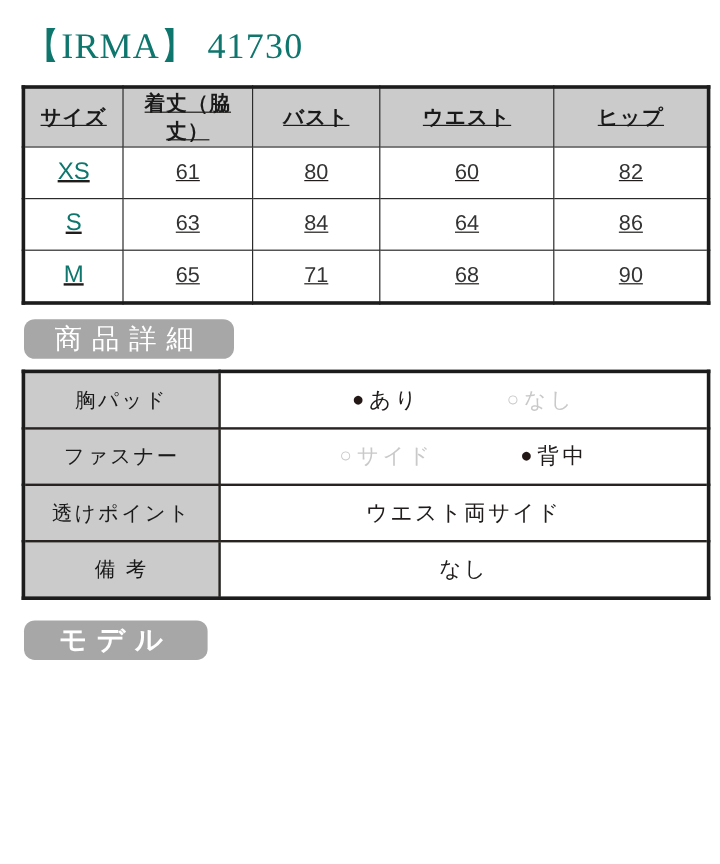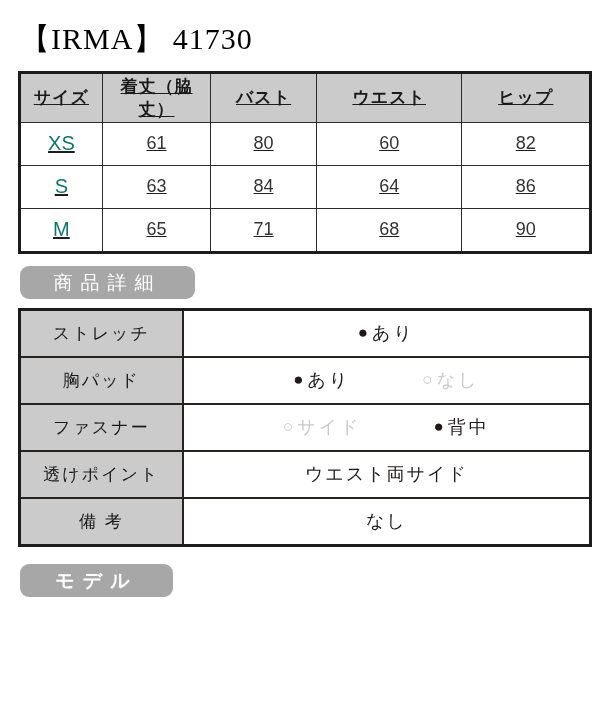--- a/index.html
+++ b/index.html
@@ -13,41 +13,41 @@
   html,body{margin:0;padding:0;background:#fff;}
   .page{
     width:600px;height:720px;box-sizing:border-box;
     padding:18px 8px 0 18px;background:#fff;overflow:hidden;
     font-family:"Liberation Sans","DejaVu Sans",sans-serif;
     color:var(--text);
   }
   .title{
     margin:2px 0 0 2px;
     font-family:"Liberation Serif","DejaVu Serif",serif;
-    font-weight:500;font-size:30px;line-height:1.25;color:#000000;
+    font-weight:500;font-size:30px;line-height:1.25;color:#0f766e;
     letter-spacing:1px;
   }
   table{border-collapse:collapse;width:574px;table-layout:fixed;}
   .size-table{margin-top:13px;border:3px solid var(--border-dark);text-decoration:underline;}
   .size-table th,.size-table td{
     border:1.4px solid #2b2b2b;text-align:center;vertical-align:middle;
   }
   .size-table thead th{
     background:var(--header-cell-gray);height:38px;
     font-size:17px;font-weight:bold;letter-spacing:1px;color:#1a1a1a;
   }
   .size-table tbody td{height:40px;font-size:18px;color:#333;font-weight:normal;}
   .size-table tbody td.size-name{font-size:20px;color:#0f766e;}
   .note{
     margin:11px 0 0 -4px;font-size:13.5px;letter-spacing:0.5px;color:#1a1a1a;
     white-space:nowrap;
   }
   .badge{
     background:var(--badge-gray);color:#fff;border-radius:9px;
-    text-align:center;font-size:19px;letter-spacing:8px;
+    text-align:center;font-size:23px;letter-spacing:8px;
     height:33px;line-height:33px;box-sizing:border-box;
     margin-top:12px;margin-left:2px;
   }
   .badge-details{width:175px;}
   .badge-model{width:153px;margin-top:17px;font-weight:bold;}
   .details-table{margin-top:9px;border:3px solid var(--border-dark);}
   .details-table td{border:2px solid #262321;vertical-align:middle;height:43px;}
   .details-table td.dlabel{
     width:27.8%;background:var(--header-cell-gray);text-align:center;
     font-size:17px;letter-spacing:2px;color:#1a1a1a;
@@ -108,31 +108,20 @@
         </tr>
       </tbody>
   </table>
 
 
   <div class="badge badge-details">商品詳細</div>
 
   <table class="details-table">
     <tbody>
         <tr>
-          <td class="dlabel">ストレッチ</td>
-          <td class="dvalue">
-            <div class="opts">
-              <span class="opt sel">
-                <span class="mark">●</span>
-                <span>あり</span>
-              </span>
-            </div>
-          </td>
-        </tr>
-        <tr>
           <td class="dlabel">胸パッド</td>
           <td class="dvalue">
             <div class="opts">
               <span class="opt sel">
                 <span class="mark">●</span>
                 <span>あり</span>
               </span>
               <span class="opt unsel">
                 <span class="mark">○</span>
                 <span>なし</span>

